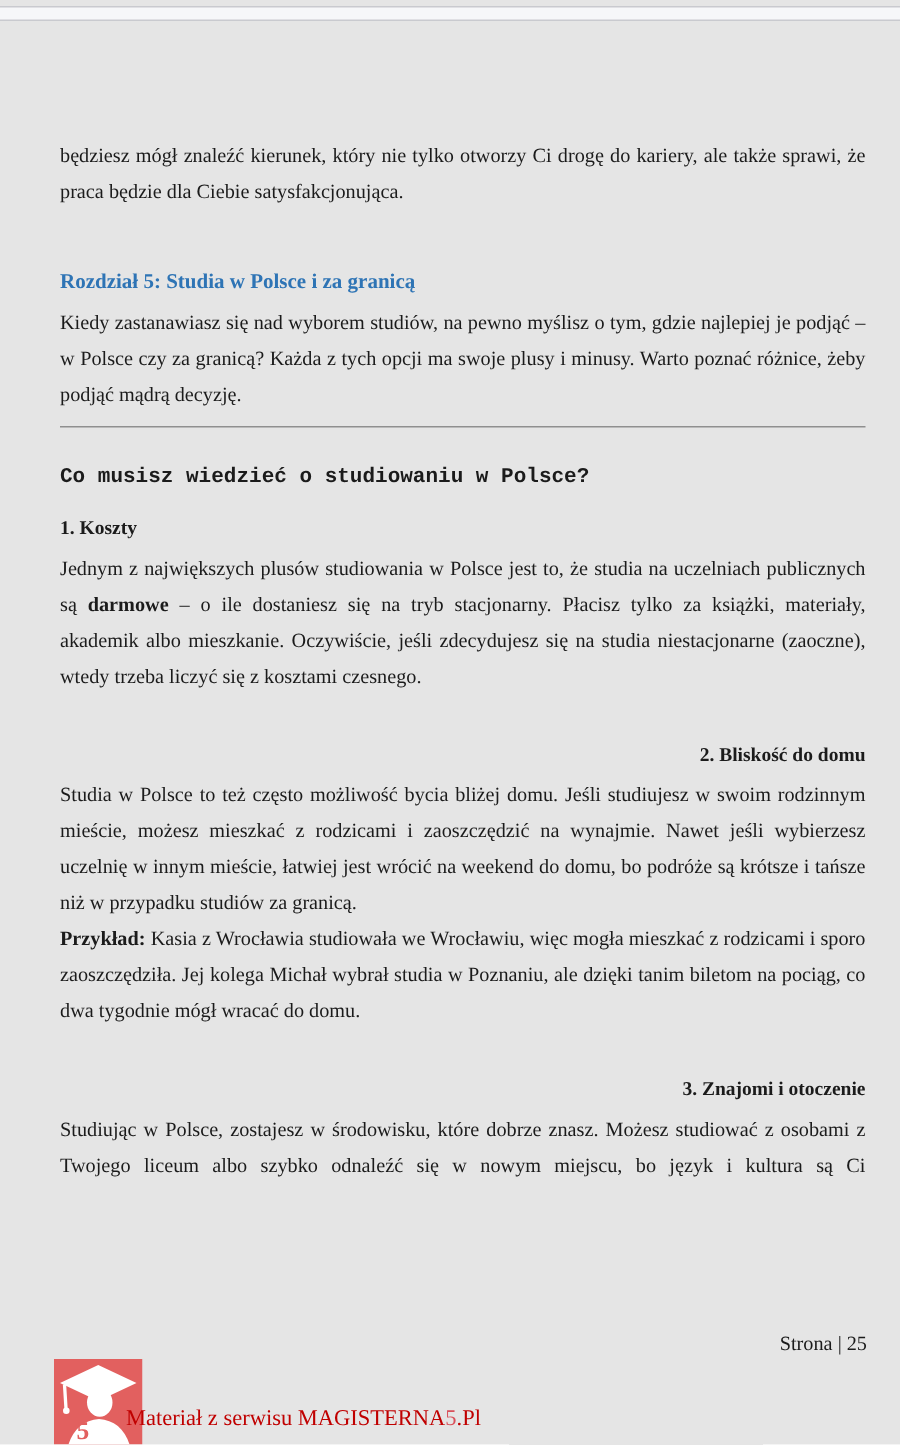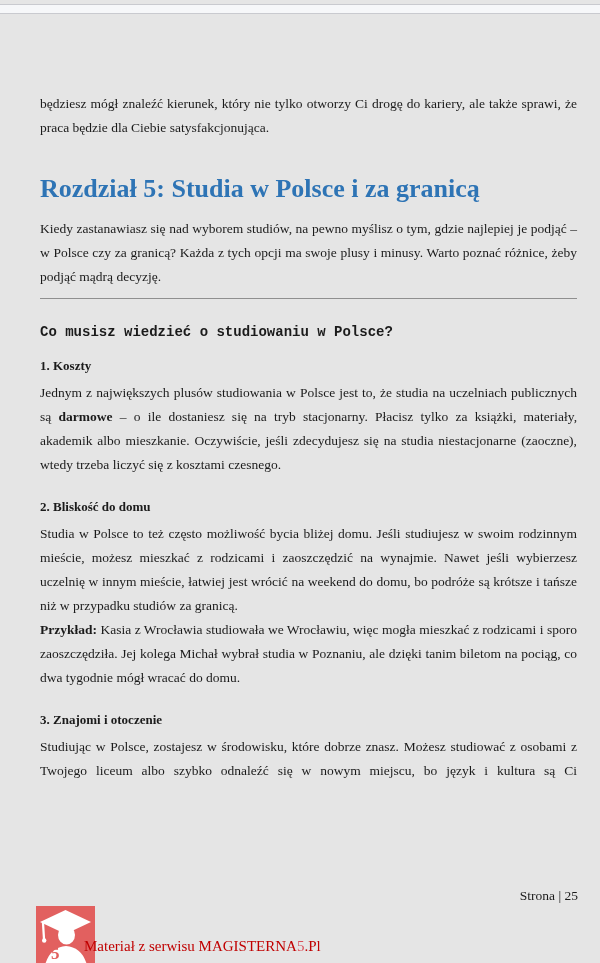--- a/index.html
+++ b/index.html
@@ -30,46 +30,46 @@
   p, h1, h2, h3 { margin: 0; }
   .body-text {
     font-size: 13.5px;
     line-height: 24px;
     text-align: justify;
   }
   .justify-last { text-align-last: justify; }
   .carryover { margin-top: 78px; }
   .chapter-heading {
     margin-top: 35px;
-    font-size: 26px;
+    font-size: 14px;
     font-weight: bold;
     color: #2e74b5;
     line-height: 28px;
   }
-  .lead { margin-top: 14px; }
+  .lead { }
   .divider {
     margin: 9px 0 0 0;
     border: none;
     border-top: 1px solid #8f8f8f;
     height: 0;
   }
   .question-heading {
     margin-top: 23px;
     font-size: 14px;
     font-weight: bold;
     line-height: 20px;
     font-family: Liberation Mono, monospace;
   }
   .section-title {
     margin-top: 14px;
     font-size: 13px;
     font-weight: bold;
     line-height: 20px;
   }
-  .section-gap { margin-top: 20px; }
+  .section-gap { margin-top: 30px; text-align: right; }
   .para { margin-top: 5px; }
   .example strong { font-weight: bold; }
   
   .page-number {
     position: absolute;
     top: 888px;
     right: 22px;
     font-size: 13.5px;
     color: #1b1b1b;
   }

